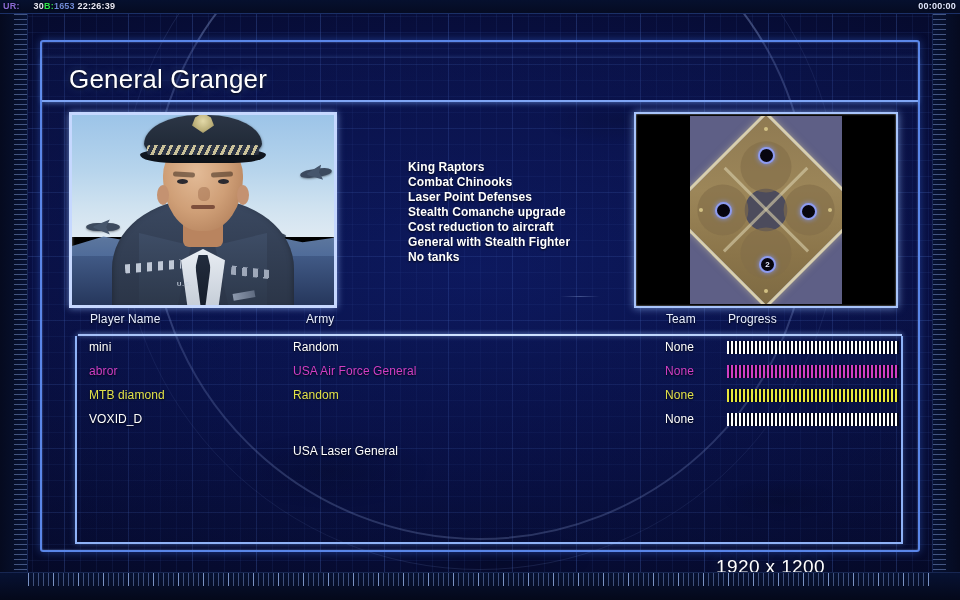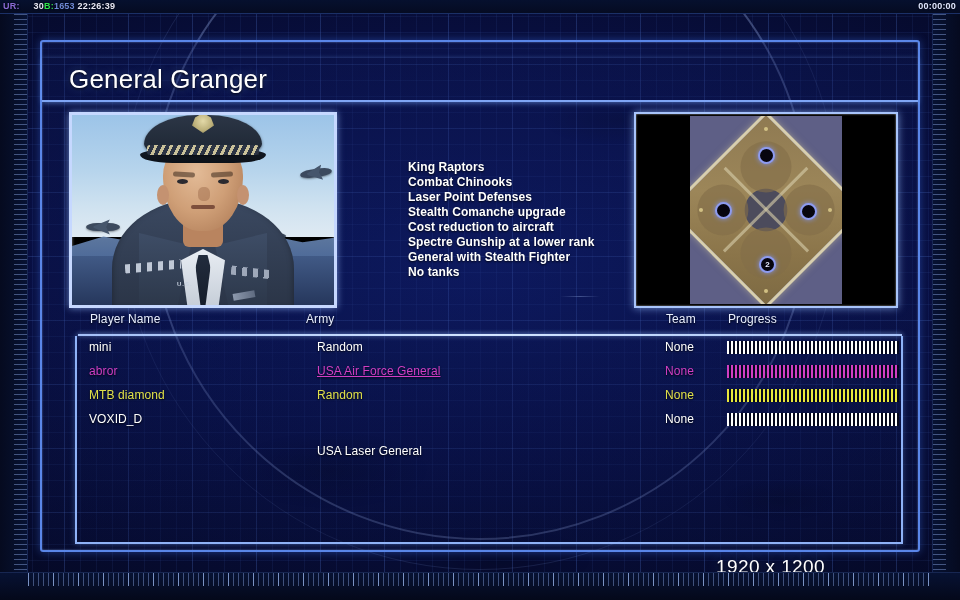--- a/index.html
+++ b/index.html
@@ -477,21 +477,21 @@
   }
   .pcell {
     position: absolute;
     top: 4px;
     font-size: 12px;
     letter-spacing: 0.1px;
     text-shadow: 0 1px 2px rgba(0,0,0,0.85);
     white-space: nowrap;
   }
   .c-name { left: 12px; }
-  .c-army { left: 240px; }
+  .c-army { left: 216px; }
   .c-team { left: 588px; }
 
   .pbar-wrap {
     position: absolute;
     left: 650px; top: 5px;
     width: 172px; height: 13px;
     overflow: hidden;
   }
   .pbar {
     position: absolute;
@@ -580,21 +580,20 @@
         <div class="p-cap-badge"></div>
       </div>
     </div>
 
     <div class="ability-list">
       <div class="ability-item">King Raptors</div>
       <div class="ability-item">Combat Chinooks</div>
       <div class="ability-item">Laser Point Defenses</div>
       <div class="ability-item">Stealth Comanche upgrade</div>
       <div class="ability-item">Cost reduction to aircraft</div>
-      <div class="ability-item">Spectre Gunship at a lower rank</div>
       <div class="ability-item">General with Stealth Fighter</div>
       <div class="ability-item">No tanks</div>
     </div>
 
     <div class="map-frame">
       <div class="map-inner">
         <div class="map-canvas">
           <div class="map-diamond">
             <div class="map-quad mq1"></div>
             <div class="map-quad mq2"></div>
@@ -630,21 +629,21 @@
           <div class="prow">
             <div class="pcell c-name" style="color: rgb(255, 255, 255);">mini</div>
             <div class="pcell c-army" style="color: rgb(255, 255, 255);">Random</div>
             <div class="pcell c-team" style="color: rgb(255, 255, 255);">None</div>
             <div class="pbar-wrap">
               <div class="pbar" style="width: 100%; background-image: repeating-linear-gradient(to right, rgb(255, 255, 255) 0px, rgb(255, 255, 255) 2px, rgba(0, 0, 0, 0.6) 2px, rgba(0, 0, 0, 0.6) 4px);"></div>
             </div>
           </div>
           <div class="prow">
             <div class="pcell c-name" style="color: rgb(209, 62, 196);">abror</div>
-            <div class="pcell c-army" style="color: rgb(209, 62, 196); text-decoration: underline;">USA Air Force General</div>
+            <div class="pcell c-army" style="color: rgb(209, 62, 196);">USA Air Force General</div>
             <div class="pcell c-team" style="color: rgb(209, 62, 196);">None</div>
             <div class="pbar-wrap">
               <div class="pbar" style="width: 100%; background-image: repeating-linear-gradient(to right, rgb(209, 62, 196) 0px, rgb(209, 62, 196) 2px, rgba(0, 0, 0, 0.6) 2px, rgba(0, 0, 0, 0.6) 4px);"></div>
             </div>
           </div>
           <div class="prow">
             <div class="pcell c-name" style="color: rgb(224, 224, 74);">MTB diamond</div>
             <div class="pcell c-army" style="color: rgb(224, 224, 74);">Random</div>
             <div class="pcell c-team" style="color: rgb(224, 224, 74);">None</div>
             <div class="pbar-wrap">

